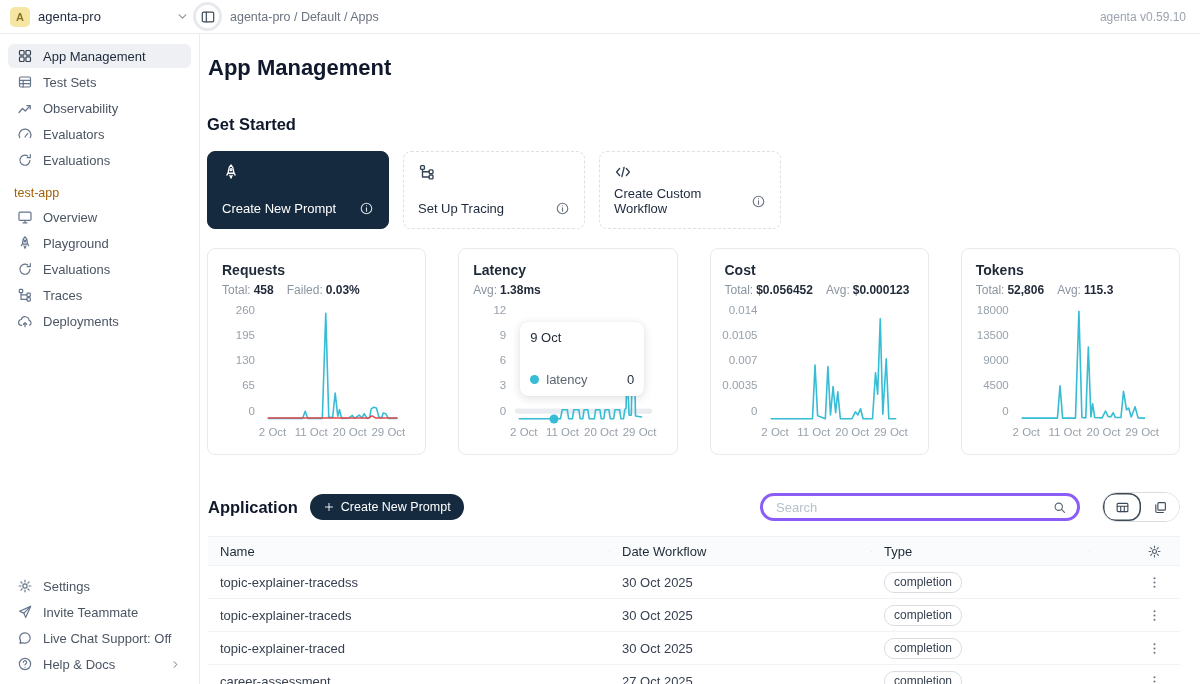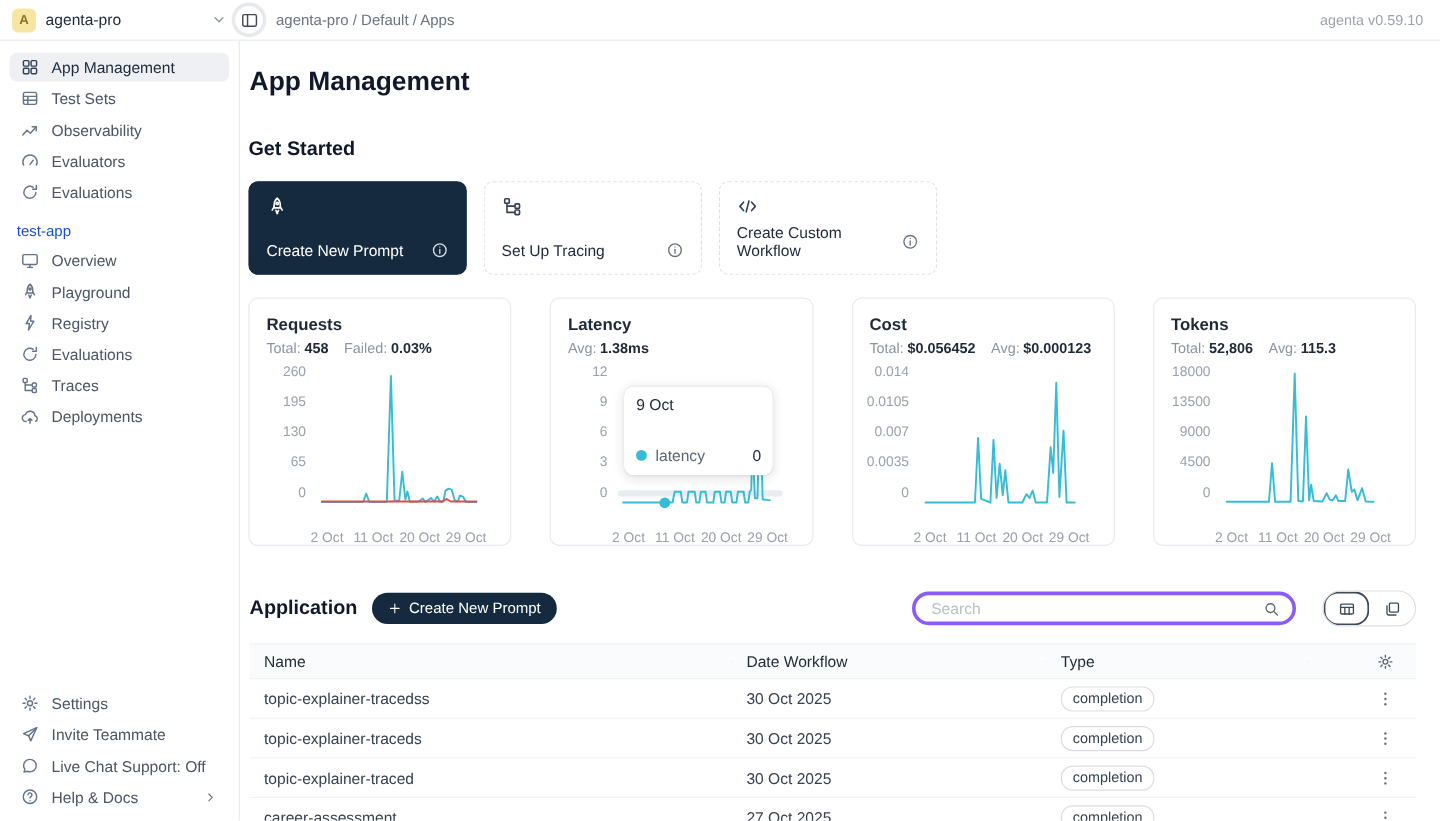--- a/index.html
+++ b/index.html
@@ -22,21 +22,21 @@
   .version { margin-left:auto; margin-right:14px; font-size:12px; color:#9ca3af; }
   
   .sidebar { position:absolute; top:34px; left:0; bottom:0; width:200px; background:#fff;
     border-right:1px solid #e9ecef; padding-top:8px; z-index:5; }
   .side-item { display:flex; align-items:center; gap:10px; margin:2px 8px; padding:4px 9px;
     border-radius:6px; font-size:13px; color:#4b5563; cursor:pointer; min-height:22px; }
   .side-item .icn { display:flex; color:#64748b; flex:0 0 auto; }
   .side-item.active { background:#eef0f3; color:#1e293b; font-weight:500; }
   .side-item.active .icn { color:#334155; }
   .side-item .chev-r { margin-left:auto; color:#6b7280; display:flex; }
-  .side-label { font-size:12.5px; color:#1d4ed8; padding:12px 14px 3px; }
+  .side-label { font-size:12.5px; color:#a16207; padding:12px 14px 3px; }
   .sidebar-footer { position:absolute; bottom:6px; left:0; right:0; }
   
   .content { position:absolute; top:34px; left:200px; right:0; bottom:0; padding:0 20px 0 7px; overflow:hidden; }
   .page-title { font-size:22px; font-weight:600; color:#10182b; margin:21px 0 0 1px; }
   .section-heading { font-size:16.5px; font-weight:600; color:#10182b; }
   .gs-heading { margin-top:34px; }
   
   .gs-cards { display:flex; gap:14px; margin-top:17px; }
   .gs-card { width:182px; height:78px; border-radius:8px; border:1px dashed #dde1e6; background:#fff;
     padding:11px 14px 12px; display:flex; flex-direction:column; justify-content:space-between; cursor:pointer; }
@@ -53,21 +53,21 @@
   .sc-title { font-size:14px; font-weight:600; color:#1f2937; }
   .sc-metrics { display:flex; gap:13px; font-size:12px; color:#8b95a1; margin-top:5px; }
   .m-pair b { color:#1f2937; font-weight:600; margin-left:3px; }
   .sc-plot { display:flex; margin-top:12px; height:112px; }
   .y-axis { width:42px; display:flex; flex-direction:column; justify-content:space-between;
     align-items:flex-end; padding-right:9px; font-size:11.5px; color:#98a1ab; transform:translateY(-4px); }
   .y-axis span { line-height:1; }
   .plot-area { flex:1; position:relative; margin-right:10px; }
   .plot-area svg { position:absolute; inset:0; width:100%; height:100%; overflow:visible; }
   .x-axis { position:relative; height:14px; margin:5px 10px 0 42px; font-size:11.5px; color:#98a1ab; }
-  .x-tick { position:absolute; top:17px; transform:translateX(-50%); white-space:nowrap; }
+  .x-tick { position:absolute; top:0; transform:translateX(-50%); white-space:nowrap; }
   .marker-dot { position:absolute; width:9px; height:9px; border-radius:50%; background:#36bcd4;
     transform:translate(-50%,50%); z-index:2; }
   .chart-tooltip { position:absolute; left:5px; top:13px; width:124px; background:#fff; border-radius:8px;
     box-shadow:0 2px 10px rgba(20,30,40,.14), 0 0 1px rgba(0,0,0,.1); padding:8px 10px 9px; z-index:3; }
   .tt-date { font-size:13px; color:#1f2937; font-weight:500; }
   .tt-row { display:flex; align-items:center; gap:7px; margin-top:27px; font-size:13px; color:#5b6672; }
   .tt-dot { width:9px; height:9px; border-radius:50%; background:#36bcd4; flex:0 0 auto; }
   .tt-val { margin-left:auto; color:#1f2937; }
   .cursor-icon { position:absolute; left:30px; top:32px; z-index:4; color:#555f6a; }
   
@@ -188,28 +188,20 @@
       </div>
       <div class="side-item">
         <span class="icn" style="display: flex;">
           <svg width="16" height="16" viewBox="0 0 16 16" fill="none" stroke="currentColor" stroke-width="1.2" stroke-linecap="round" stroke-linejoin="round">
             <path d="M8 1.8c1.6 1.4 2.3 3.2 2.3 5.3v2H5.7v-2c0-2.1.7-3.9 2.3-5.3z"></path>
             <circle cx="8" cy="5.9" r=".9"></circle>
             <path d="M5.7 8.3L4.3 10.7M10.3 8.3l1.4 2.4M7 10.9l1 2.5 1-2.5"></path>
           </svg>
         </span>
         <span>Playground</span>
-      </div>
-      <div class="side-item">
-        <span class="icn" style="display: flex;">
-          <svg width="16" height="16" viewBox="0 0 16 16" fill="none" stroke="currentColor" stroke-width="1.2" stroke-linecap="round" stroke-linejoin="round">
-            <path d="M8.8 1.8L4.8 8.6h2.7L6.8 14l4.4-7.3H8.5l.3-4.9z"></path>
-          </svg>
-        </span>
-        <span>Registry</span>
       </div>
       <div class="side-item">
         <span class="icn" style="display: flex;">
           <svg width="16" height="16" viewBox="0 0 16 16" fill="none" stroke="currentColor" stroke-width="1.2" stroke-linecap="round" stroke-linejoin="round">
             <path d="M12.9 8.4A5 5 0 1 1 10.7 4.1"></path>
             <path d="M13.3 2.6v3.1h-3.1"></path>
           </svg>
         </span>
         <span>Evaluations</span>
       </div>

